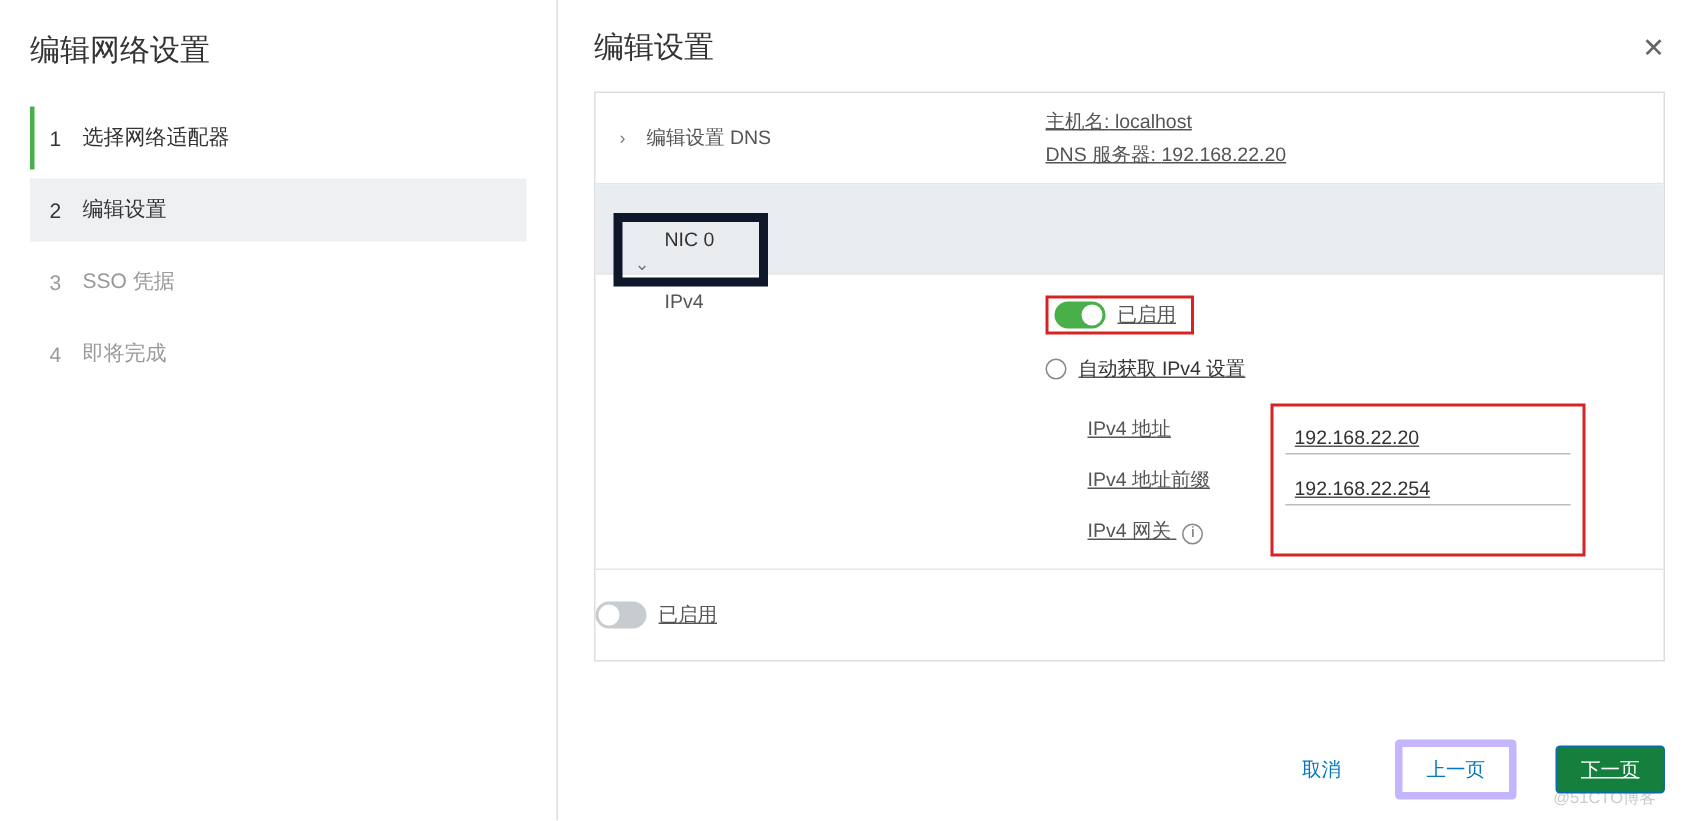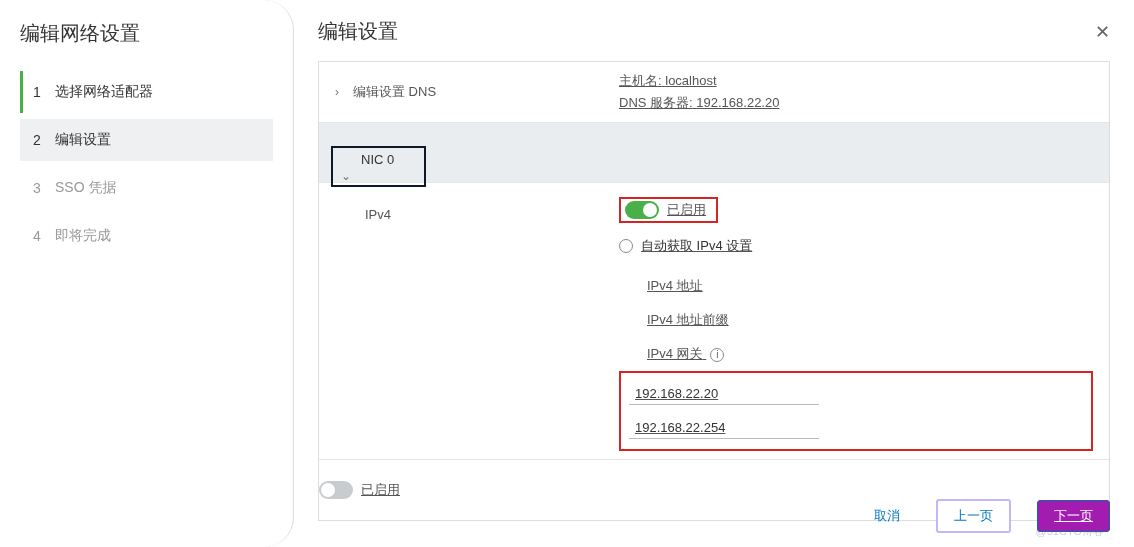--- a/index.html
+++ b/index.html
@@ -8,25 +8,24 @@
       font-size: 13px;
       color: #333;
       background: #fff;
       width: 1134px;
       height: 547px;
       overflow: hidden;
       position: relative;
     }
     .wrapper { display: flex; height: 100%; }
     .sidebar {
-      width: 294px;
+      width: 372px;
       padding: 20px 20px 0 20px;
       border-right: 1px solid #ddd;
       flex-shrink: 0;
-      border-radius: 30px;
     }
     .sidebar h1 {
       font-size: 20px;
       font-weight: 400;
       color: #333;
       margin-bottom: 24px;
     }
     .steps { list-style: none; }
     .step {
       display: flex;
@@ -83,21 +82,21 @@
       text-decoration:underline;
     }
     .chevron {
       display:inline-block; width:18px; color:#777; font-size:12px;
     }
     .nic-row {
       background:#e9edf0;
       height:60px;
     }
     .nic-left-box{
-      border:2px solid #0f172a;
+      border:6px solid #0f172a;
       padding: 4px 30px 18px 10px;
       margin-left:-4px;
       position:relative;
       display:flex;
       align-items:flex-start;
       flex-direction:column;
       margin-top:28px;
     }
     .nic-title{ color:#333; padding-left:18px; }
     .kv-line{ color:#555; line-height:1.7; }
@@ -132,22 +131,22 @@
       border:none;border-bottom:1px solid #bbb; background:transparent;
     }
     .inputs-box{ border:2px solid #d62424; padding:4px 8px 4px 8px; }
     .row.small .row-left{padding-left:46px;color:#555;}
     .row.ipv6-row{ min-height:60px;}
     .footer {
       position:absolute; right:24px; bottom:14px; display:flex; align-items:center; gap:26px;
     }
     .link-btn{ color:#0178bd; cursor:pointer; font-size:13px; padding:6px 10px;}
     .btn{ padding:6px 16px; font-size:13px; border-radius:3px; cursor:pointer;}
-    .btn-outline{ border:2px solid #c4b5fd; color:#0178bd; background:#fff;}
-    .btn-primary{ border:1px solid #0b6aa9; background:#a21caf; color:#fff;text-decoration:underline;}
+    .btn-outline{ border:5px solid #c4b5fd; color:#0178bd; background:#fff;}
+    .btn-primary{ border:1px solid #0b6aa9; background:#15803d; color:#fff;text-decoration:underline;}
     .watermark{ position:absolute; right:30px; bottom:8px; font-size:11px; color:#ccc; z-index:-1;}
   </style>
 </head>
 <body>
 
 <div class="wrapper">
   <aside class="sidebar">
     <h1>编辑网络设置</h1>
     <ul class="steps">
       <li class="step done">
@@ -197,38 +196,38 @@
       <div class="row nic-row">
         <div class="row-left">
           <div class="nic-left-box">
             <span class="nic-title">NIC 0</span>
             <span class="chevron" style="position:absolute;left:8px;bottom:2px;">⌄</span>
           </div>
         </div>
       </div>
 
       <div class="row ipv4-row" style="align-items:flex-start;">
-        <div class="row-left" style="padding-left:46px;align-items:flex-end;padding-top:24px;">
+        <div class="row-left" style="padding-left:46px;align-items:flex-end;padding-top:10px;">
           <span>IPv4</span>
         </div>
         <div class="row-right">
           <div class="toggle-line">
             <div class="toggle-box">
               <span class="toggle on">
                   <span class="knob"></span>
                 </span>
               <span>已启用</span>
             </div>
           </div>
           <div class="radio-line">
             <span class="radio"></span>
             <span>自动获取 IPv4 设置</span>
           </div>
 
-          <div class="field-grid" style="display:flex;flex-direction:column;">
+          <div class="field-grid" style="display:flex;">
             <div style="display:flex;flex-direction:column;">
               <div class="field-row">
                 <span class="field-label">IPv4 地址</span>
               </div>
               <div class="field-row">
                 <span class="field-label">IPv4 地址前缀</span>
               </div>
               <div class="field-row">
                 <span class="field-label">
                   <span>IPv4 网关</span>

